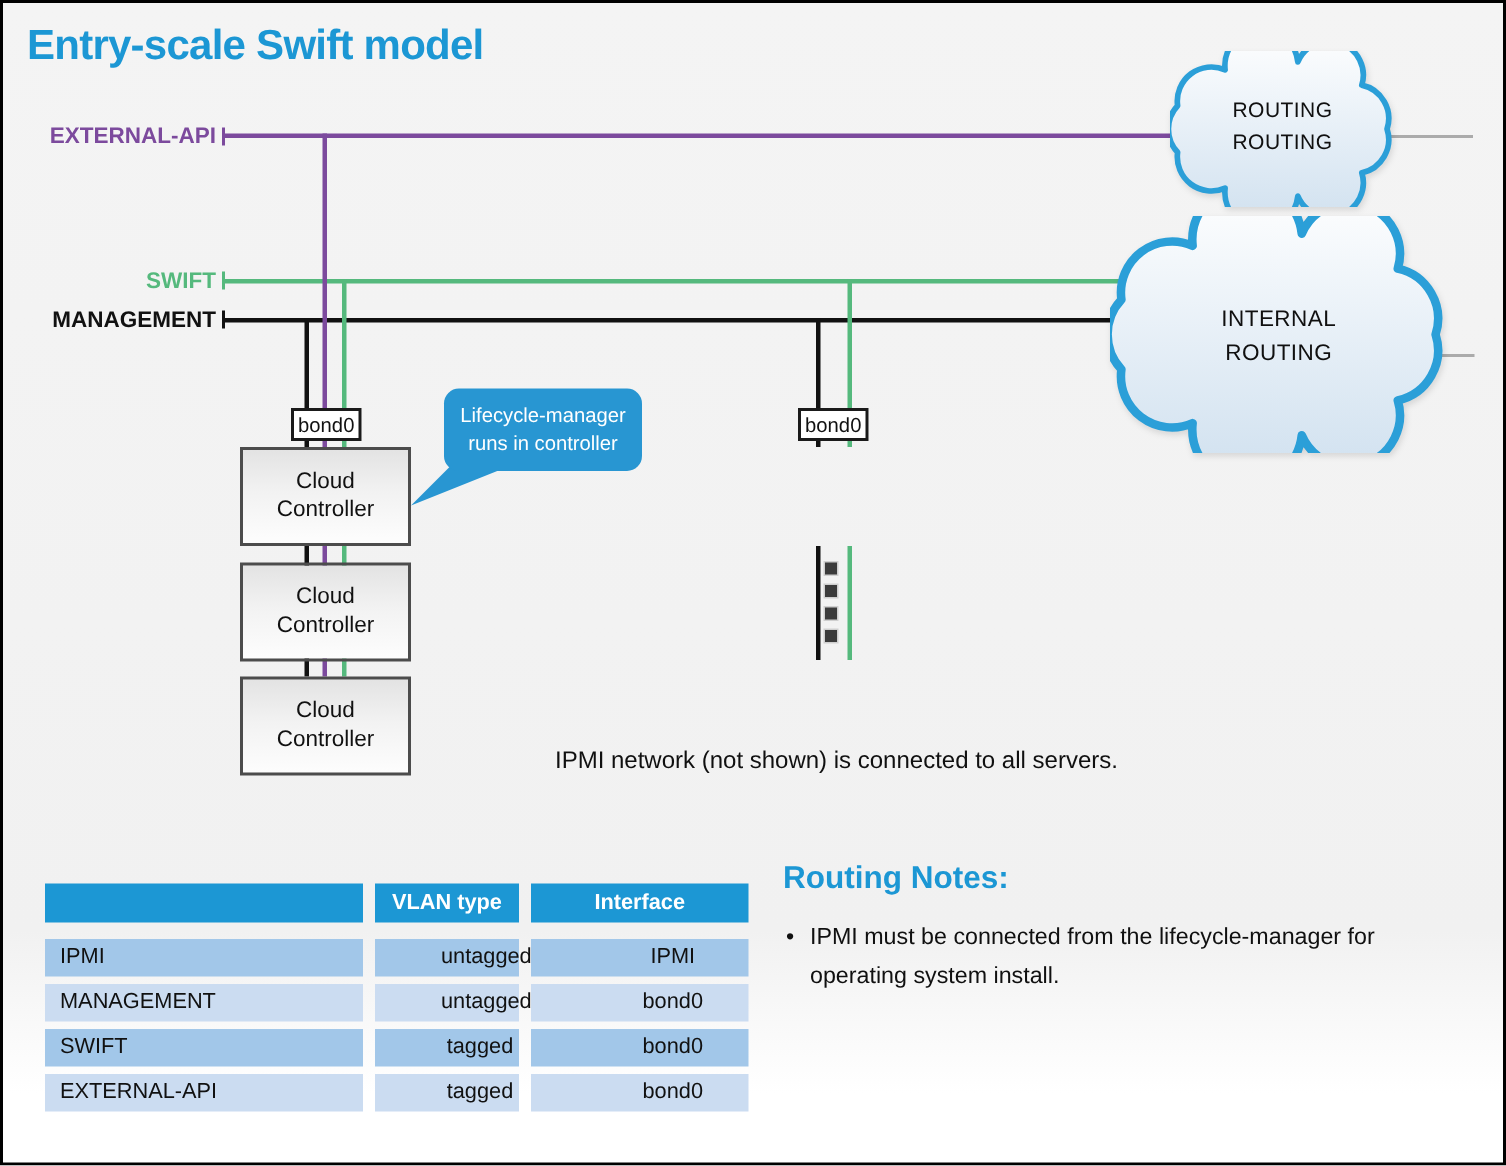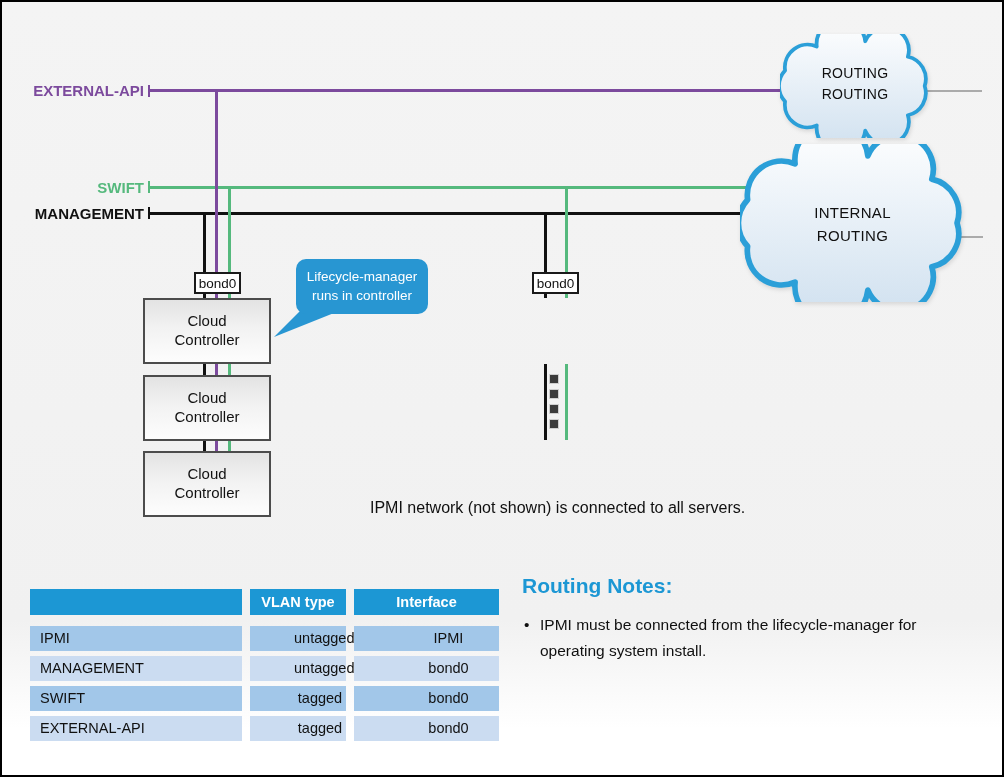--- a/index.html
+++ b/index.html
@@ -7,21 +7,21 @@
     position:relative;width:1004px;height:777px;box-sizing:border-box;
     border:2px solid #000;overflow:hidden;
     background:linear-gradient(180deg,#f4f4f4 0%,#f1f1f1 80%,#ffffff 94%,#ffffff 100%);
     font-family:"Liberation Sans",sans-serif;color:#111;
   }
   .abs{position:absolute;}
   .page-title{left:16px;top:12px;font-size:28px;font-weight:700;color:var(--hp-blue,#1c97d4);letter-spacing:-0.5px;}
   .net-label{width:122px;text-align:right;font-size:15px;font-weight:600;white-space:nowrap;}
   .hline,.vline,.tick{position:absolute;}
   .node{
-    left:141px;width:128px;height:66px;box-sizing:border-box;border:2px solid #4c4c4c;
+    left:158px;width:114px;height:66px;box-sizing:border-box;border:2px solid #4c4c4c;
     background:linear-gradient(180deg,#e3e3e3 0%,#f2f2f2 45%,#fdfdfd 100%);
     display:flex;align-items:center;justify-content:center;text-align:center;
     font-size:15px;line-height:1.25;
   }
   .node .wrapname{display:inline-block;width:86px;}
   .node.swift .wrapname{width:56px;}
   .bondlabel{
     width:47px;height:22px;box-sizing:border-box;border:2px solid #1a1a1a;background:#fff;
     display:flex;align-items:center;justify-content:center;font-size:13.5px;
   }
@@ -50,20 +50,21 @@
   .rn-bullets{margin-top:14px;width:430px;}
   .rn-bullet{position:relative;padding-left:18px;margin-bottom:24px;font-size:15.5px;line-height:1.7;color:#101010;}
   .rn-bullet::before{content:"\2022";position:absolute;left:2px;top:0;}
   .cloud-svg{filter:drop-shadow(1px 2px 2px rgba(0,0,0,0.12));}
 </style>
 </head>
 <body>
 
 <div class="canvas">
 
+  <div class="abs page-title">Entry-scale Swift model</div>
 
   <div class="abs net-label" style="left:20px;top:80px;color:var(--purple,#7c4a9d);">EXTERNAL-API</div>
   <div class="abs net-label" style="left:20px;top:177px;color:var(--green,#55b97d);">SWIFT</div>
   <div class="abs net-label" style="left:10px;top:203px;width:132px;color:#111;">MANAGEMENT</div>
 
   <div class="tick" style="left:146px;top:83px;width:2px;height:12px;background:var(--purple,#7c4a9d);"></div>
   <div class="tick" style="left:146px;top:179px;width:2px;height:12px;background:var(--green,#55b97d);"></div>
   <div class="tick" style="left:146px;top:205px;width:2px;height:12px;background:var(--line-black,#111);"></div>
 
   <div class="hline" style="left:148px;top:87px;width:662px;height:3px;background:var(--purple,#7c4a9d);"></div>

